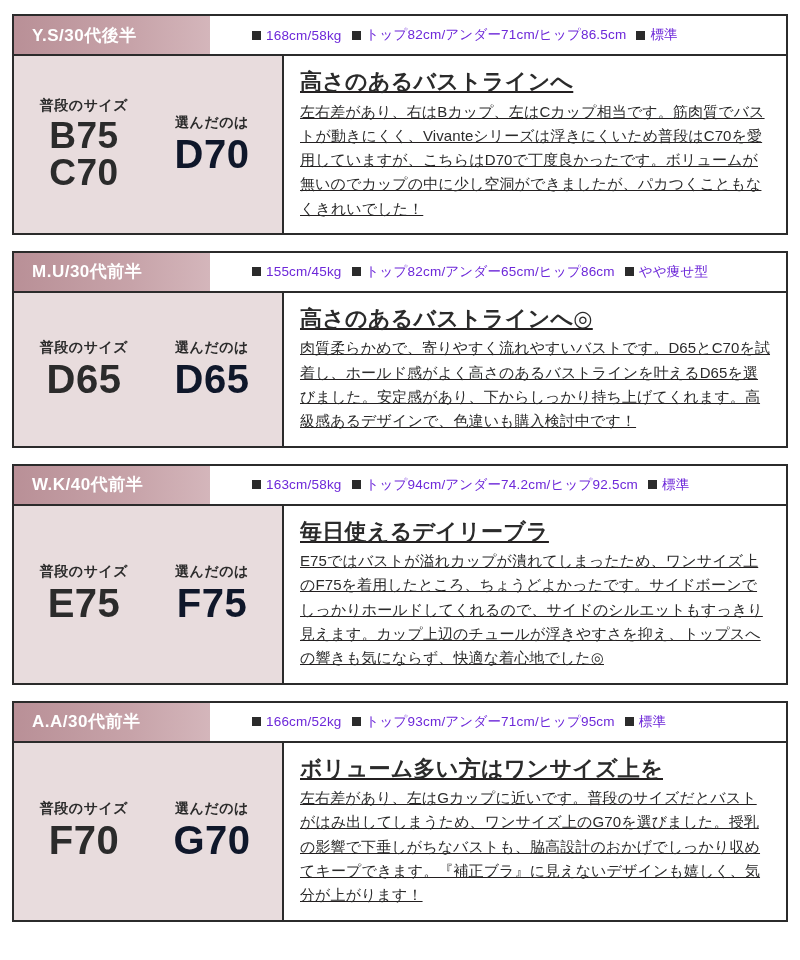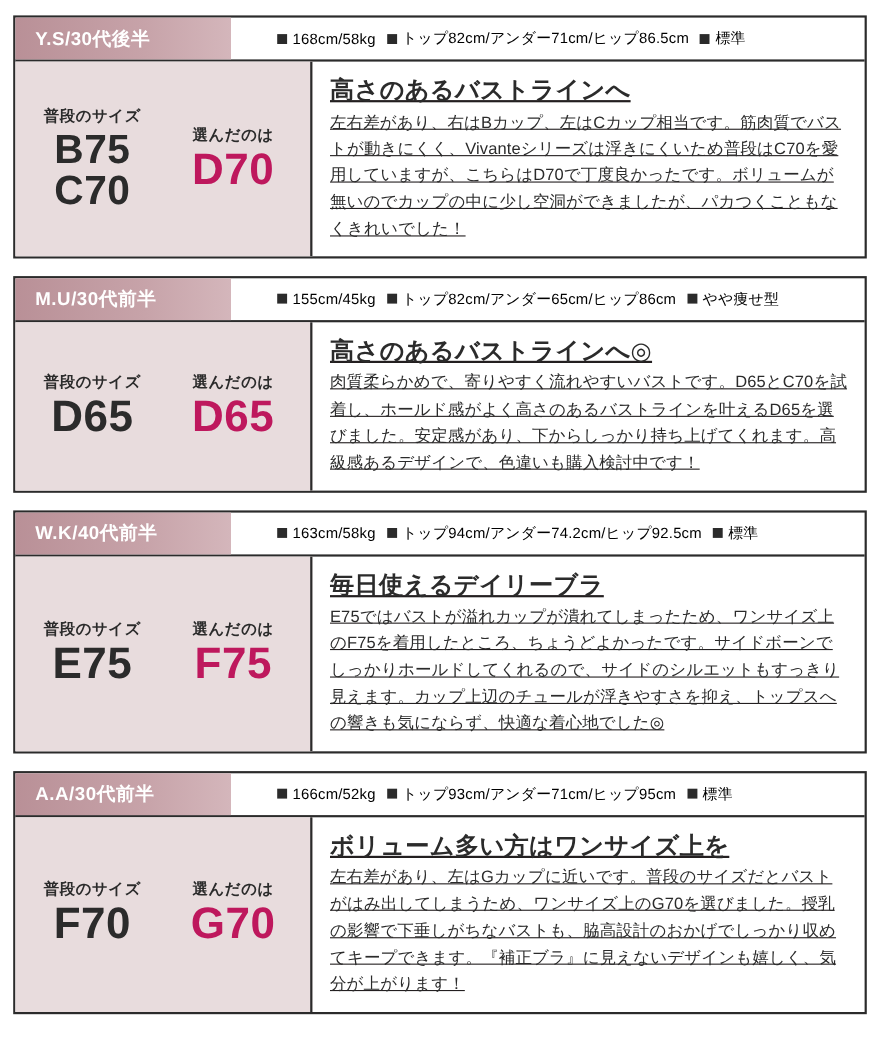--- a/index.html
+++ b/index.html
@@ -52,21 +52,21 @@
     display: flex;
     align-items: center;
     padding-left: 18px;
     box-sizing: border-box;
   }
   .rev-specs {
     flex: 1;
     display: flex;
     align-items: center;
     font-size: 13.5px;
-    color: #000000;
+    color: #6d28d9;
     padding-left: 10px;
     letter-spacing: 0.2px;
     white-space: nowrap;
     overflow: hidden;
   }
   .spec {
     display: inline-flex;
     align-items: center;
     margin-right: 10px;
   }
@@ -108,21 +108,21 @@
     white-space: nowrap;
   }
   .size-value {
     font-size: 40px;
     font-weight: bold;
     line-height: 1.04;
     color: #2b2b2b;
     letter-spacing: 0.5px;
   }
   .size-value.two-line { font-size: 37px; line-height: 1.02; }
-  .size-value.accent { color: #be185d; }
+  .size-value.accent { color: #0f172a; }
 
   .text-col {
     flex: 1;
     box-sizing: border-box;
     padding: 12px 14px 12px 16px;
     text-decoration: underline;
   }
   .rev-title {
     font-size: 22px;
     font-weight: bold;

